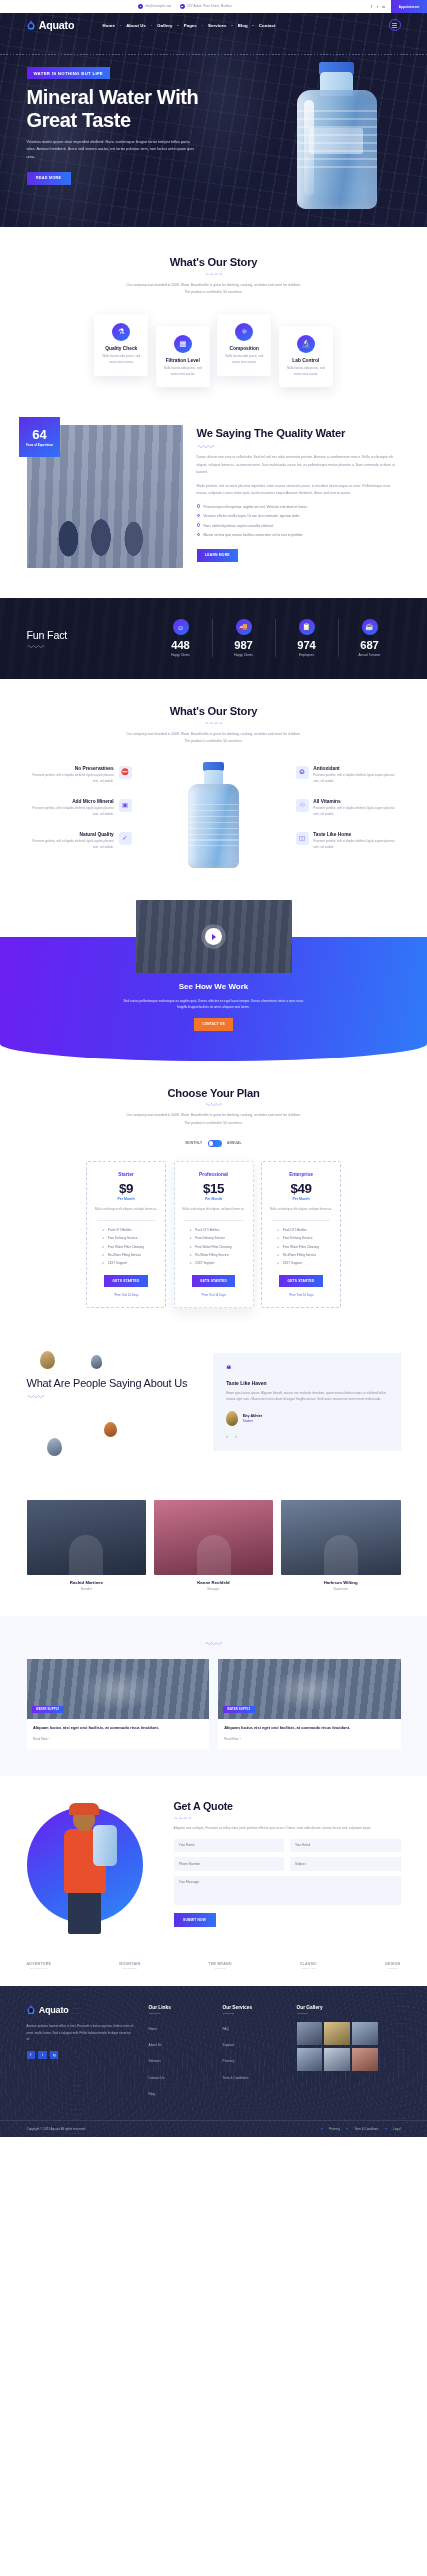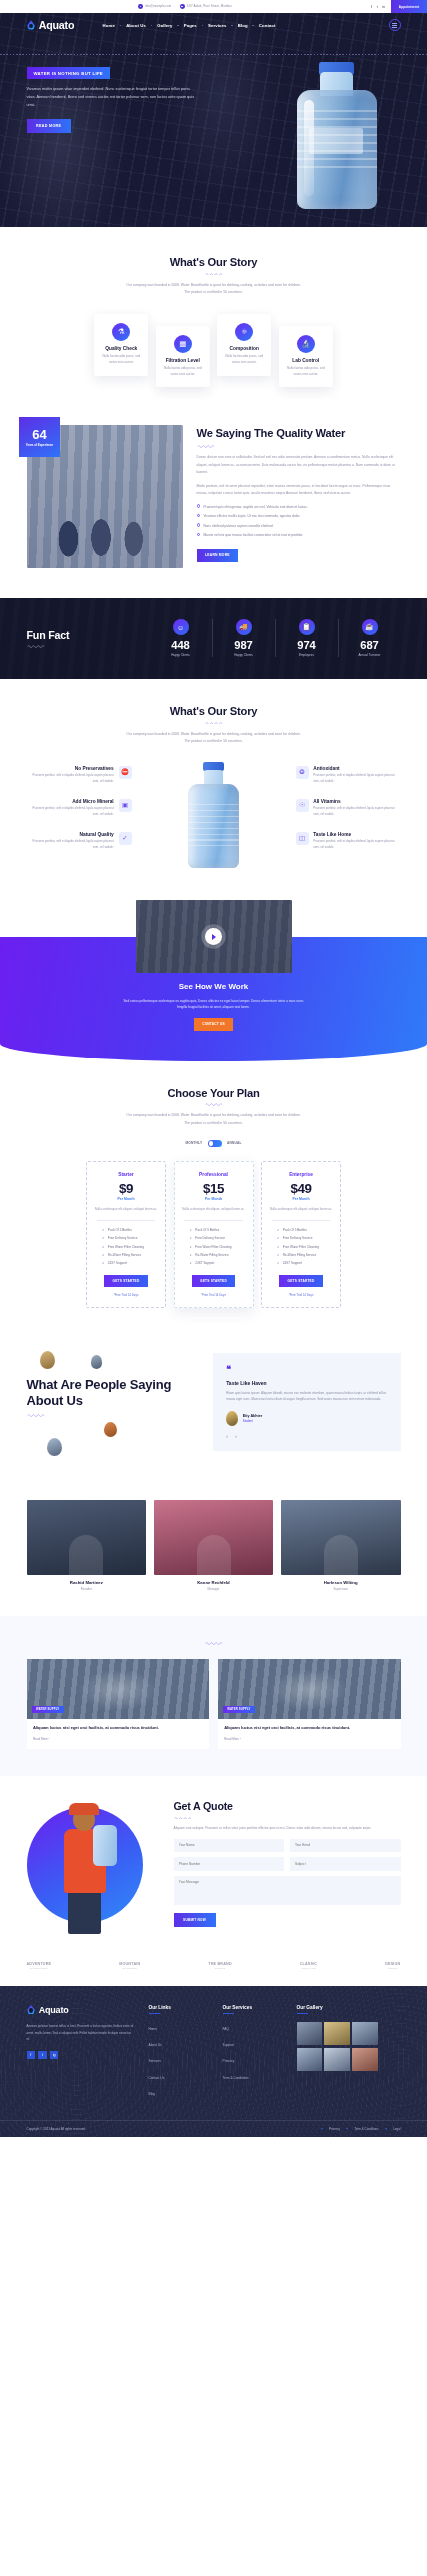--- a/index.html
+++ b/index.html
@@ -208,21 +208,21 @@
   
   .funfact {
     height:81px; position:relative; overflow:hidden; display:flex; align-items:center;
     background:
       linear-gradient(180deg, rgba(14,16,36,.86), rgba(14,16,36,.88)),
       repeating-linear-gradient(96deg,#555a70 0 5.3px,#3a3f55 5.3px 15px),
       #2b2f44;
   }
   .ff-inner { width:374px; margin:0 auto; display:flex; align-items:center; }
   .ff-left { width:123px; }
-  .ff-title { color:#fff; font-size:10.7px; font-weight:700; letter-spacing:-0.2px; }
+  .ff-title { color:#fff; font-size:10.7px; font-weight:400; letter-spacing:-0.2px; }
   .ff-stats { display:flex; flex:1; }
   .ff-stat { flex:1; text-align:center; border-left:0.5px solid rgba(255,255,255,.14); }
   .ff-stat:first-child { border-left:none; }
   .ff-ico{
     width:16px;height:16px;border-radius:50%;margin:0 auto 4.3px;
     background:linear-gradient(150deg,#6b2cf0,#3268f7);
     display:flex;align-items:center;justify-content:center;color:#fff;font-size:7px;
   }
   .ff-num{color:#fff;font-size:11.2px;font-weight:800;line-height:1;}
   .ff-lb{color:#b9bdd4;font-size:3px;margin-top:2.7px;}
@@ -306,21 +306,21 @@
   .plan-btn{
     margin-top:5.3px;background:linear-gradient(90deg,#6b2cf0,#3560f5);color:#fff;border:none;cursor:pointer;
     font-size:3.2px;font-weight:800;letter-spacing:0.2px;padding:4.3px 8.5px;
   }
   .plan-trial{font-size:2.9px;color:#5b6fe0;margin-top:5.3px;}
 
   
   .testi { padding:18px 0 21.4px; }
   .testi-row{display:flex;gap:10.7px;align-items:stretch;}
   .testi-left{width:176px;position:relative;padding:23.5px 0 21.4px;}
-  .testi-title{font-size:13px;font-weight:700;line-height:1.25;color:#161637;letter-spacing:-0.2px;}
+  .testi-title{font-size:11px;font-weight:400;line-height:1.25;color:#161637;letter-spacing:-0.2px;}
   .av{position:absolute;border-radius:50% 50% 50% 50%/55% 55% 45% 45%;overflow:hidden;}
   .av.a1{left:13px;top:-2.1px;width:15px;height:18px;background:linear-gradient(160deg,#d7b77a,#8a6a3a);}
   .av.a2{left:64px;top:1.1px;width:11.8px;height:14px;background:linear-gradient(160deg,#9fb0c4,#4c5a70);}
   .av.a3{left:20px;bottom:-5.3px;width:15px;height:18px;background:linear-gradient(160deg,#a9bcd0,#53637c);}
   .av.a4{left:77px;bottom:14px;width:13px;height:15px;background:linear-gradient(160deg,#e08a4a,#8d4b22);}
   .testi-card{flex:1;background:#f2f5fb;padding:11.8px 13px;}
   .quote-mark{color:#5b2ff0;font-size:9px;font-weight:800;line-height:1;}
   .testi-h{font-size:5px;font-weight:800;color:#161637;margin-top:5.3px;}
   .testi-p{font-size:3.1px;line-height:2.1;color:#8e90a8;margin-top:4.3px;}
   .testi-person{display:flex;align-items:center;gap:4.8px;margin-top:8.5px;}
@@ -475,20 +475,21 @@
         <span></span>
           <span></span>
           <span></span>
       </div>
     </div>
 
     <div class="hero-dash"></div>
 
     <div class="hero-inner">
       <span class="hero-badge">WATER IS NOTHING BUT LIFE</span>
+      <h1 class="hero-title">Mineral Water With Great Taste</h1>
       <p class="hero-text">Vivamus mattis ipsum vitae imperdiet eleifend. Nunc scelerisque feugiat tortor tempor tellus porta vitae. Aenean hendrerit, libero sed viverra auctor, est tortor pulvinar sem, non luctus ante quam quis urna.</p>
       <button class="hero-btn">READ MORE</button>
     </div>
 
     <div class="hero-bottle">
       <div class="bot-cap"></div>
       <div class="bot-neck"></div>
       <div class="bot-body"></div>
       <div class="bot-rings"></div>
       <div class="bot-label"></div>

